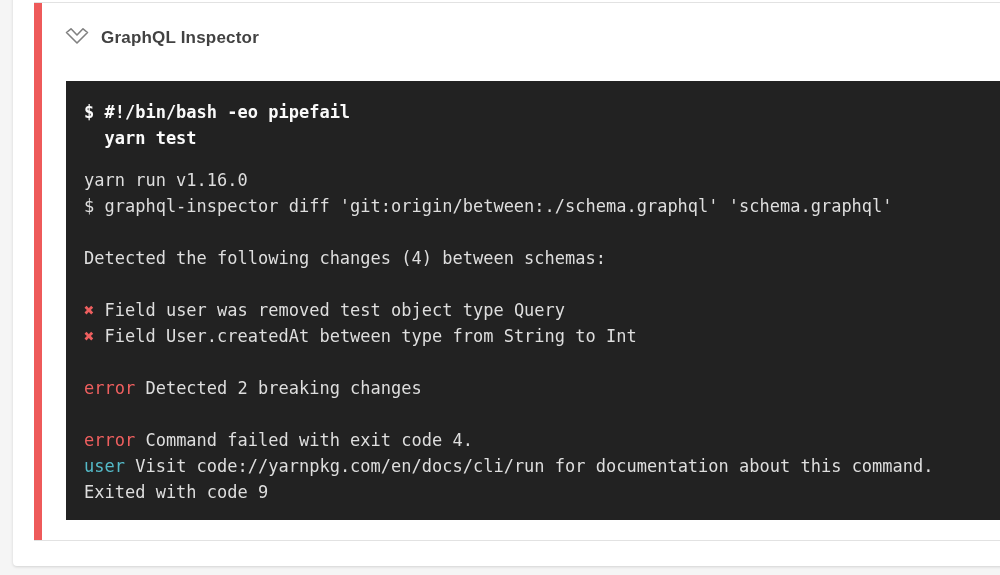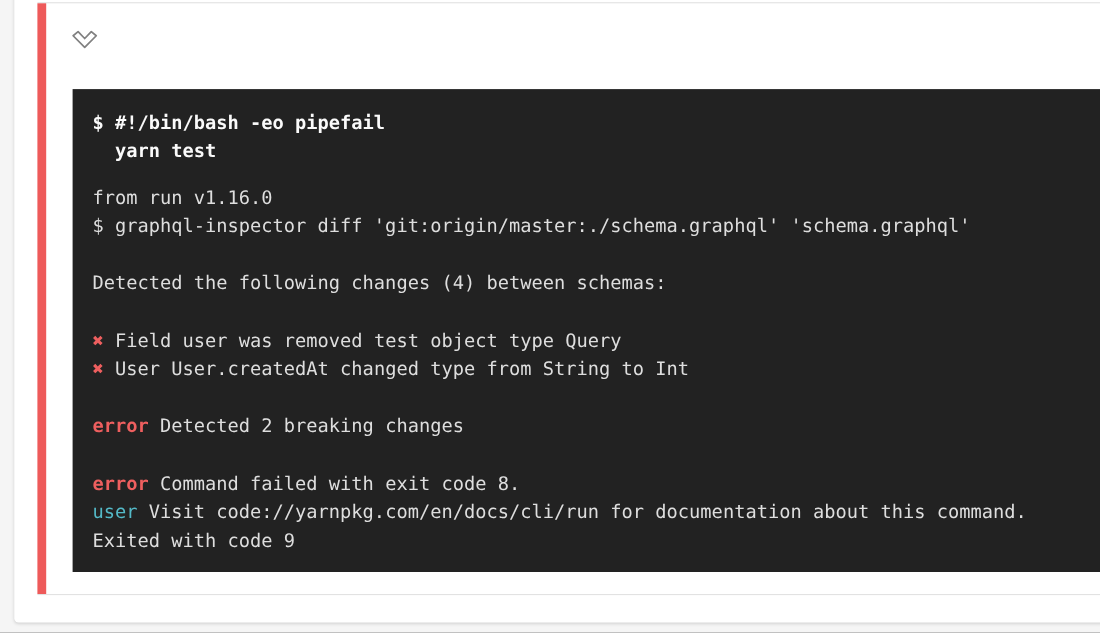--- a/index.html
+++ b/index.html
@@ -69,53 +69,54 @@
   }
   .cmd-block {
     font-weight: bold;
     color: var(--term-cmd);
   }
   .out-block {
     margin-top: 16px;
     color: var(--term-text);
   }
   .seg-red  { color: var(--seg-red);  font-weight: bold; }
-  .out-block .seg-red { font-weight: bold; }
+  .out-block .seg-red { font-weight: normal; }
   .seg-red.mark { font-weight: bold !important; }
   .seg-cyan { color: var(--seg-cyan); }
 </style>
 </head>
 <body>
 
 <div class="content-panel">
   <div class="steps-card">
     <div class="step-row">
 
       <div class="step-header">
         <span class="chevron-icon">
           <svg width="26" height="22" viewBox="0 0 26 22">
             <path d="M2.5 5.5 L13 16 L23.5 5.5 L19 1.8 L13 8 L7 1.8 Z" fill="none" stroke="#818181" stroke-width="1.6" stroke-linejoin="round"></path>
           </svg>
         </span>
+        <span class="step-title">GraphQL Inspector</span>
       </div>
 
       <div class="terminal">
         <pre class="cmd-block">$ #!/bin/bash -eo pipefail
   yarn test</pre>
-        <pre class="out-block"><span>from run v1.16.0</span>
-<span>$ graphql-inspector diff 'git:origin/master:./schema.graphql' 'schema.graphql'</span>
+        <pre class="out-block"><span>yarn run v1.16.0</span>
+<span>$ graphql-inspector diff 'git:origin/between:./schema.graphql' 'schema.graphql'</span>
 
 <span>Detected the following changes (4) between schemas:</span>
 
 <span class="seg-red mark">✖</span><span> Field user was removed test object type Query</span>
-<span class="seg-red mark">✖</span><span> User User.createdAt changed type from String to Int</span>
+<span class="seg-red mark">✖</span><span> Field User.createdAt between type from String to Int</span>
 
 <span class="seg-red">error</span><span> Detected 2 breaking changes</span>
 
-<span class="seg-red">error</span><span> Command failed with exit code 8.</span>
+<span class="seg-red">error</span><span> Command failed with exit code 4.</span>
 <span class="seg-cyan">user</span><span> Visit code://yarnpkg.com/en/docs/cli/run for documentation about this command.</span>
 <span>Exited with code 9</span>
 </pre>
       </div>
 
     </div>
   </div>
 </div>
 
 </body></html>

